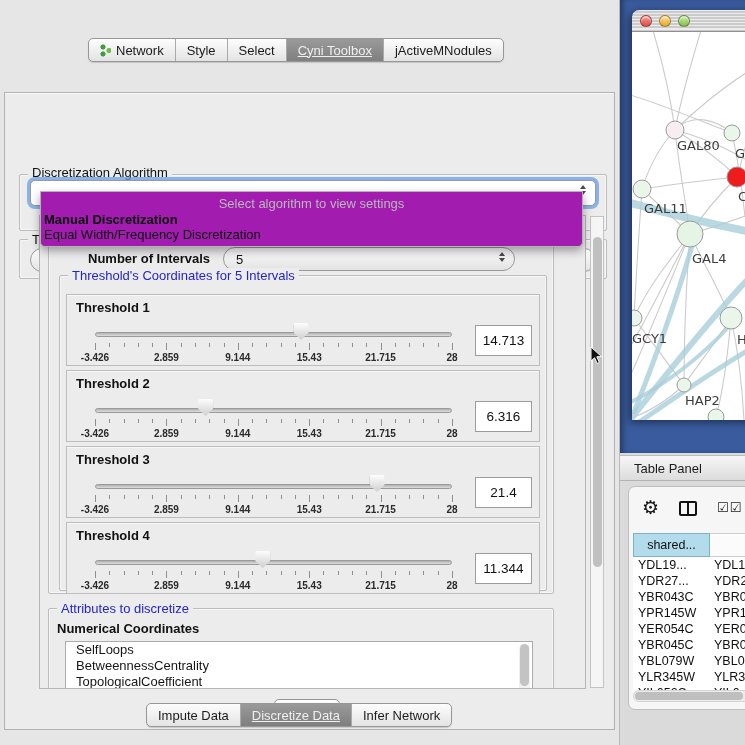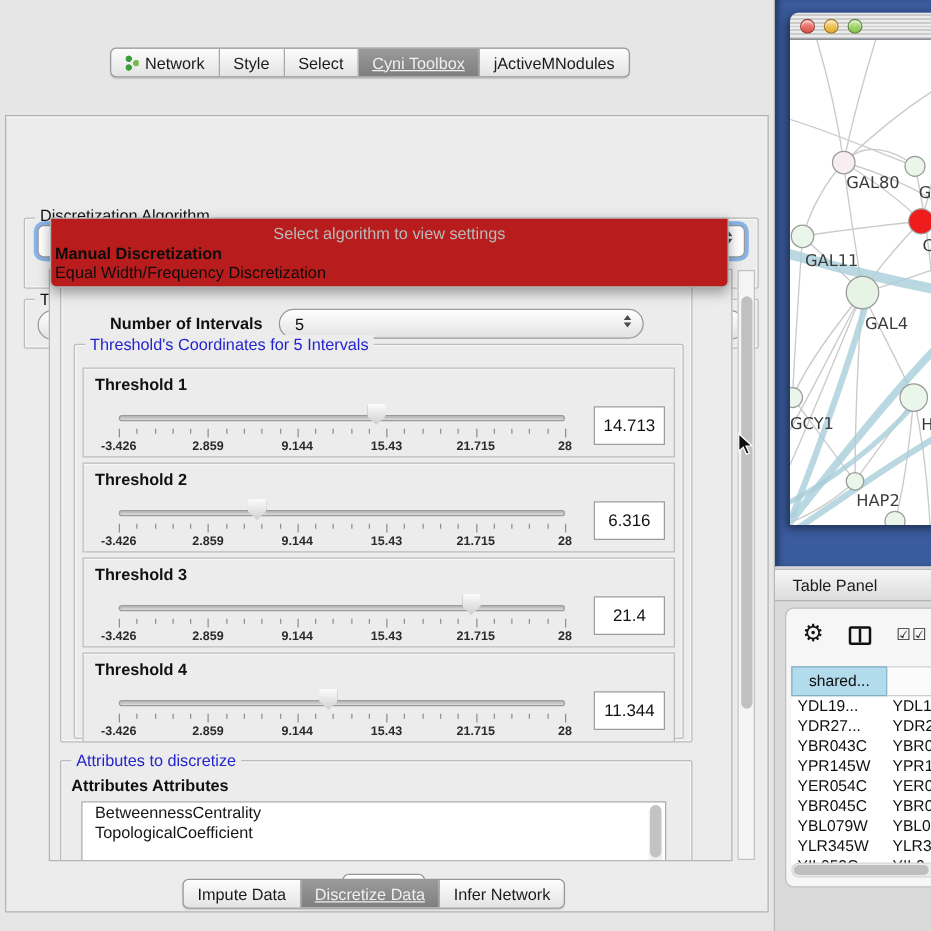--- a/index.html
+++ b/index.html
@@ -50,21 +50,21 @@
   .combo .spin { position:absolute; right:9px; top:4px; display:flex; flex-direction:column; gap:2px; }
   .spin i { display:block; width:0; height:0; border-left:3.5px solid transparent; border-right:3.5px solid transparent; }
   .spin .up { border-bottom:4.5px solid #4a4a4a; }
   .spin .dn { border-top:4.5px solid #4a4a4a; }
 
   .alg-combo { left:10px; top:5px; width:566px; height:26px; border-radius:5px;
     box-shadow:0 0 0 3px rgba(95,155,231,.7); background:#fff; }
   .td-combo  { left:10px; top:8px; width:566px; }
 
   
-  .dropdown { position:absolute; left:35px; top:81px; width:543px; height:56px; background:#b91c1c;
+  .dropdown { position:absolute; left:35px; top:98px; width:543px; height:56px; background:#a21caf;
     border:1px solid #b3b3b3; border-radius:0 0 5px 5px; box-shadow:0 4px 10px rgba(0,0,0,.35); z-index:40; }
   .dd-prompt { margin-top:3px; text-align:center; font-size:13px; color:#b9b9b9; line-height:17px; }
   .dd-opt { font-size:13px; color:#0c0c0c; line-height:15px; padding-left:3px; cursor:pointer; }
   .dd-opt.sel { font-weight:bold; }
 
   
   .scrollpane { position:absolute; left:34px; top:122px; width:547px; height:474px; overflow:hidden;
     border:1px solid #b5b5b5; background:#ececec; }
   
   .iv-group { left:8px; top:6px; width:506px; height:372px; }
@@ -366,22 +366,23 @@
                   <span class="tick-label" style="left: 363px;">28</span>
                   <div class="th-thumb" style="left: 188.288px;"></div>
                   <div class="th-value">11.344</div>
                 </div>
               </div>
           </div>
         </div>
 
         <div class="group attr-group">
           <span class="group-label blue">Attributes to discretize</span>
-          <span class="attr-title">Attributes Attributes</span>
+          <span class="attr-title">Numerical Coordinates</span>
           <div class="attr-list" id="attrList">
+            <div class="attr-item">SelfLoops</div>
               <div class="attr-item">BetweennessCentrality</div>
               <div class="attr-item">TopologicalCoefficient</div>
               <div class="attr-scroll">
                 <div class="thumb"></div>
               </div>
           </div>
         </div>
       </div>
 
       <div class="vscroll">

